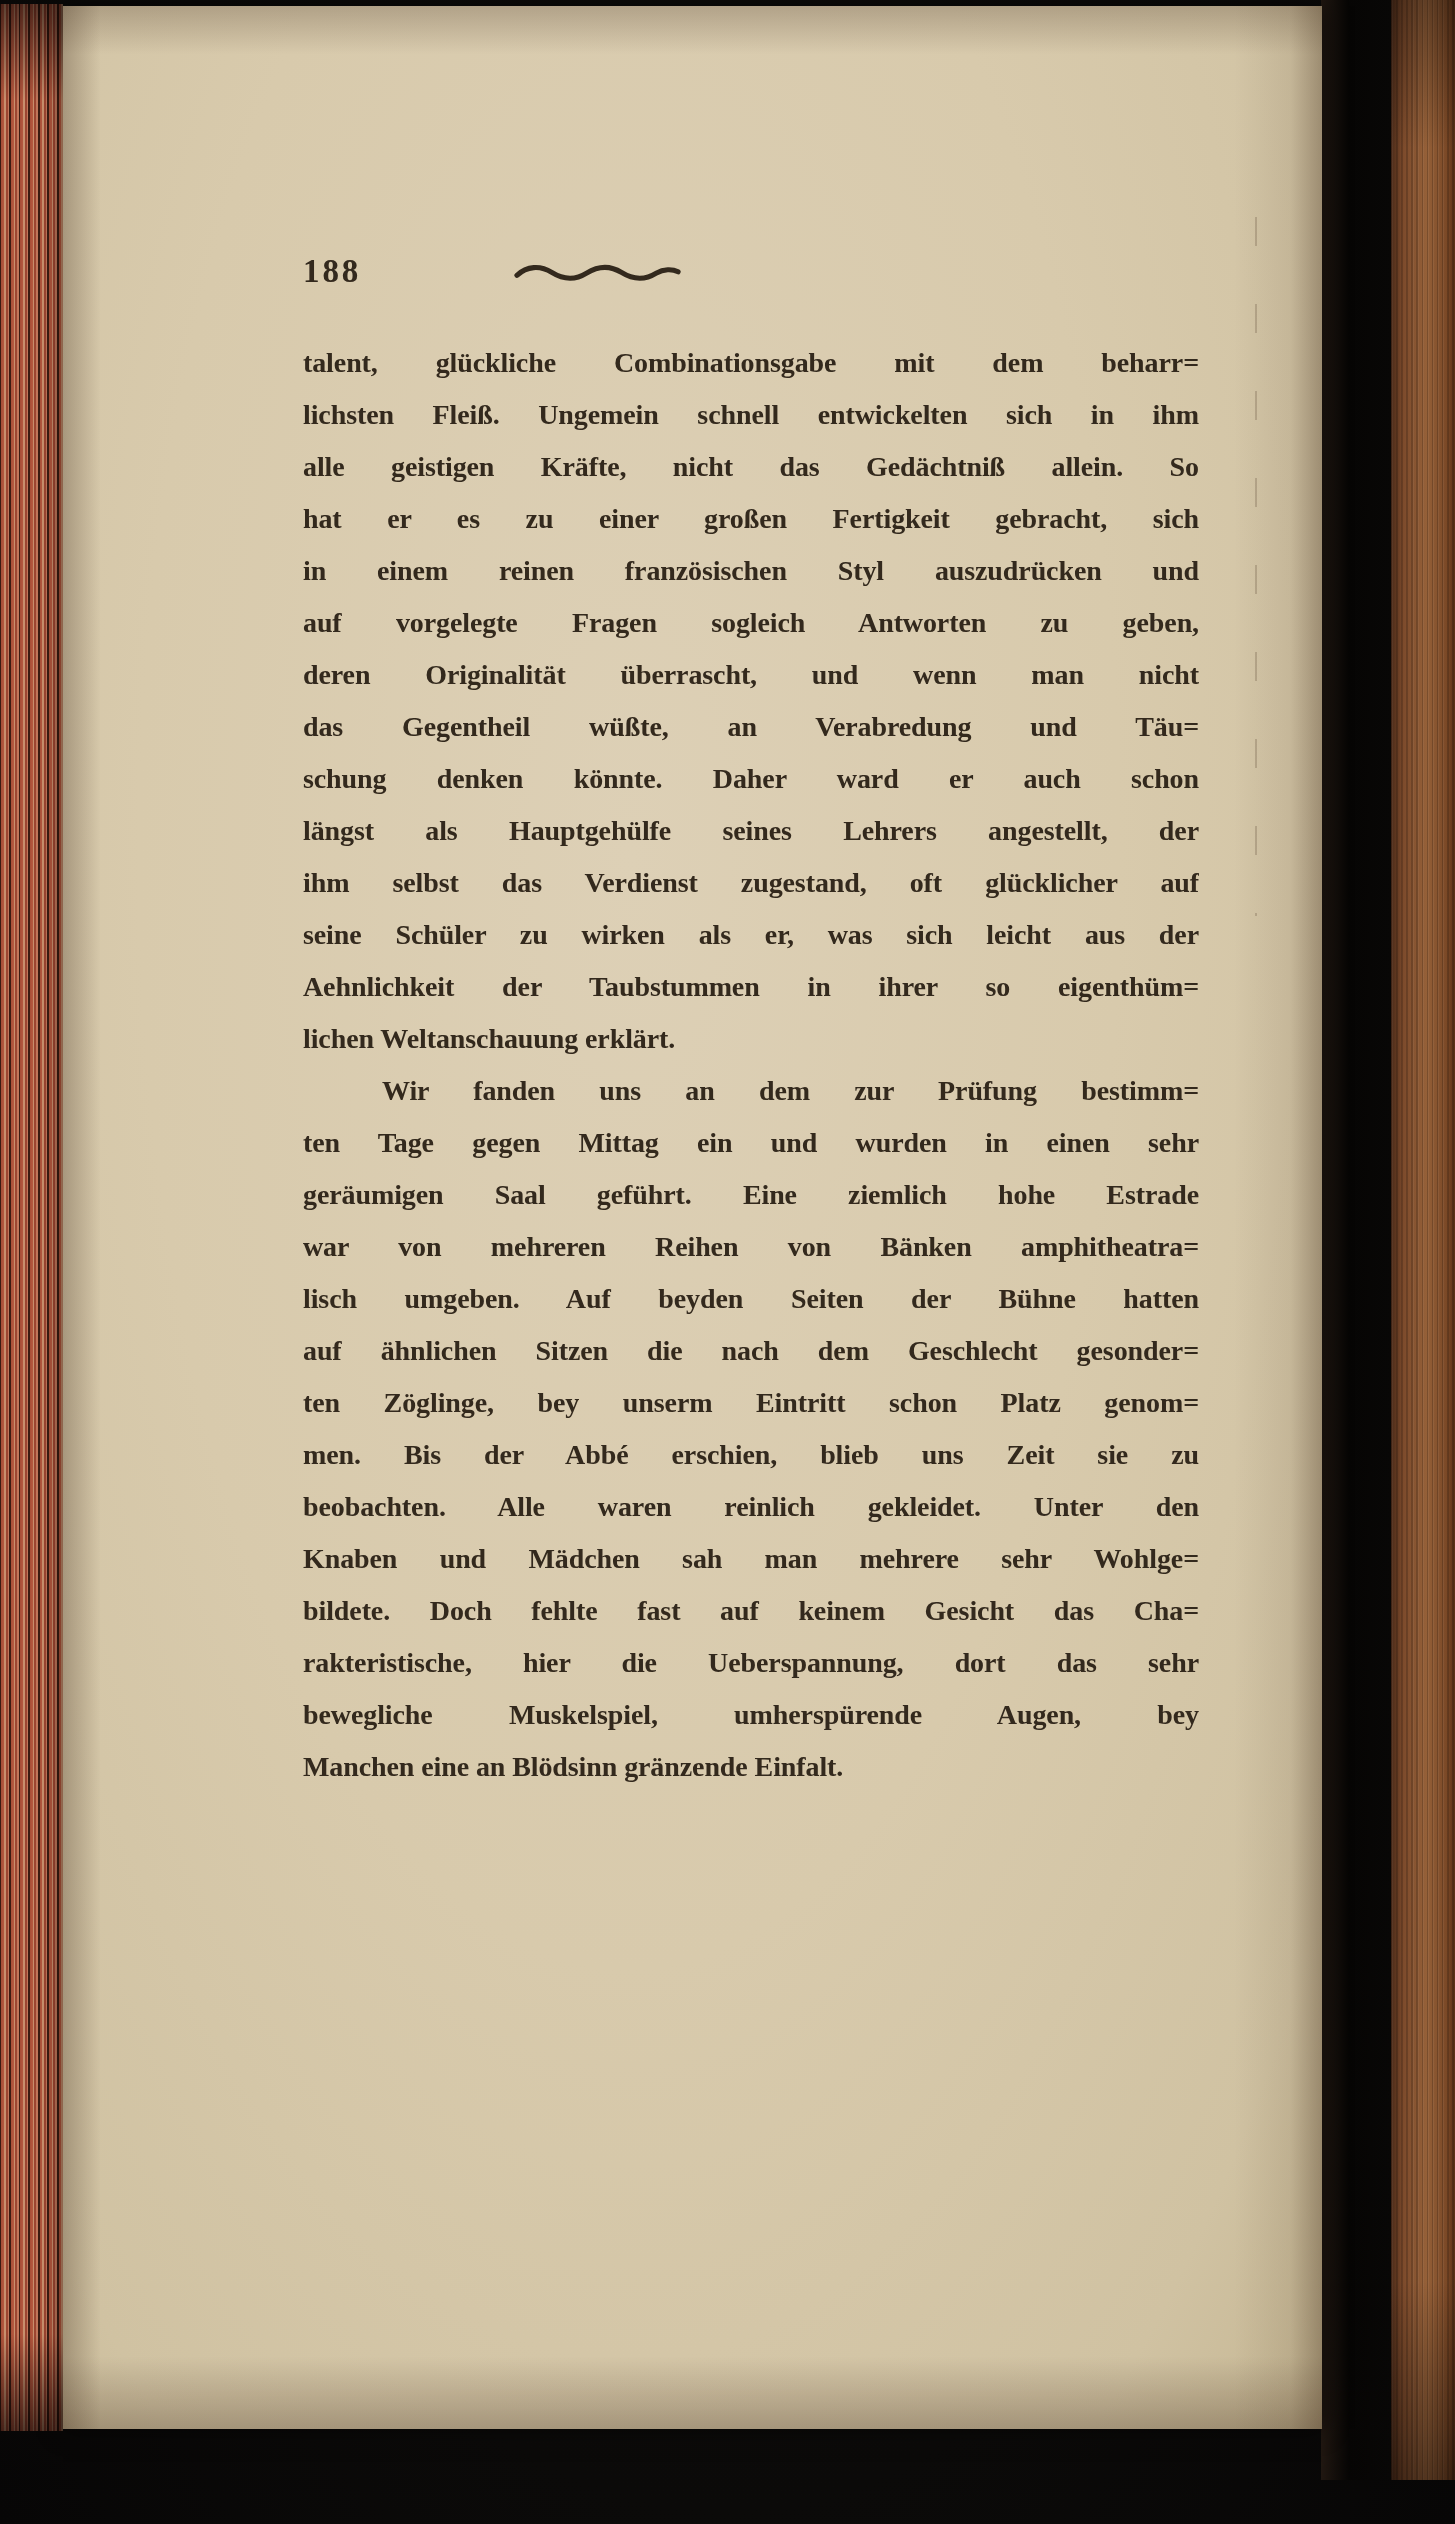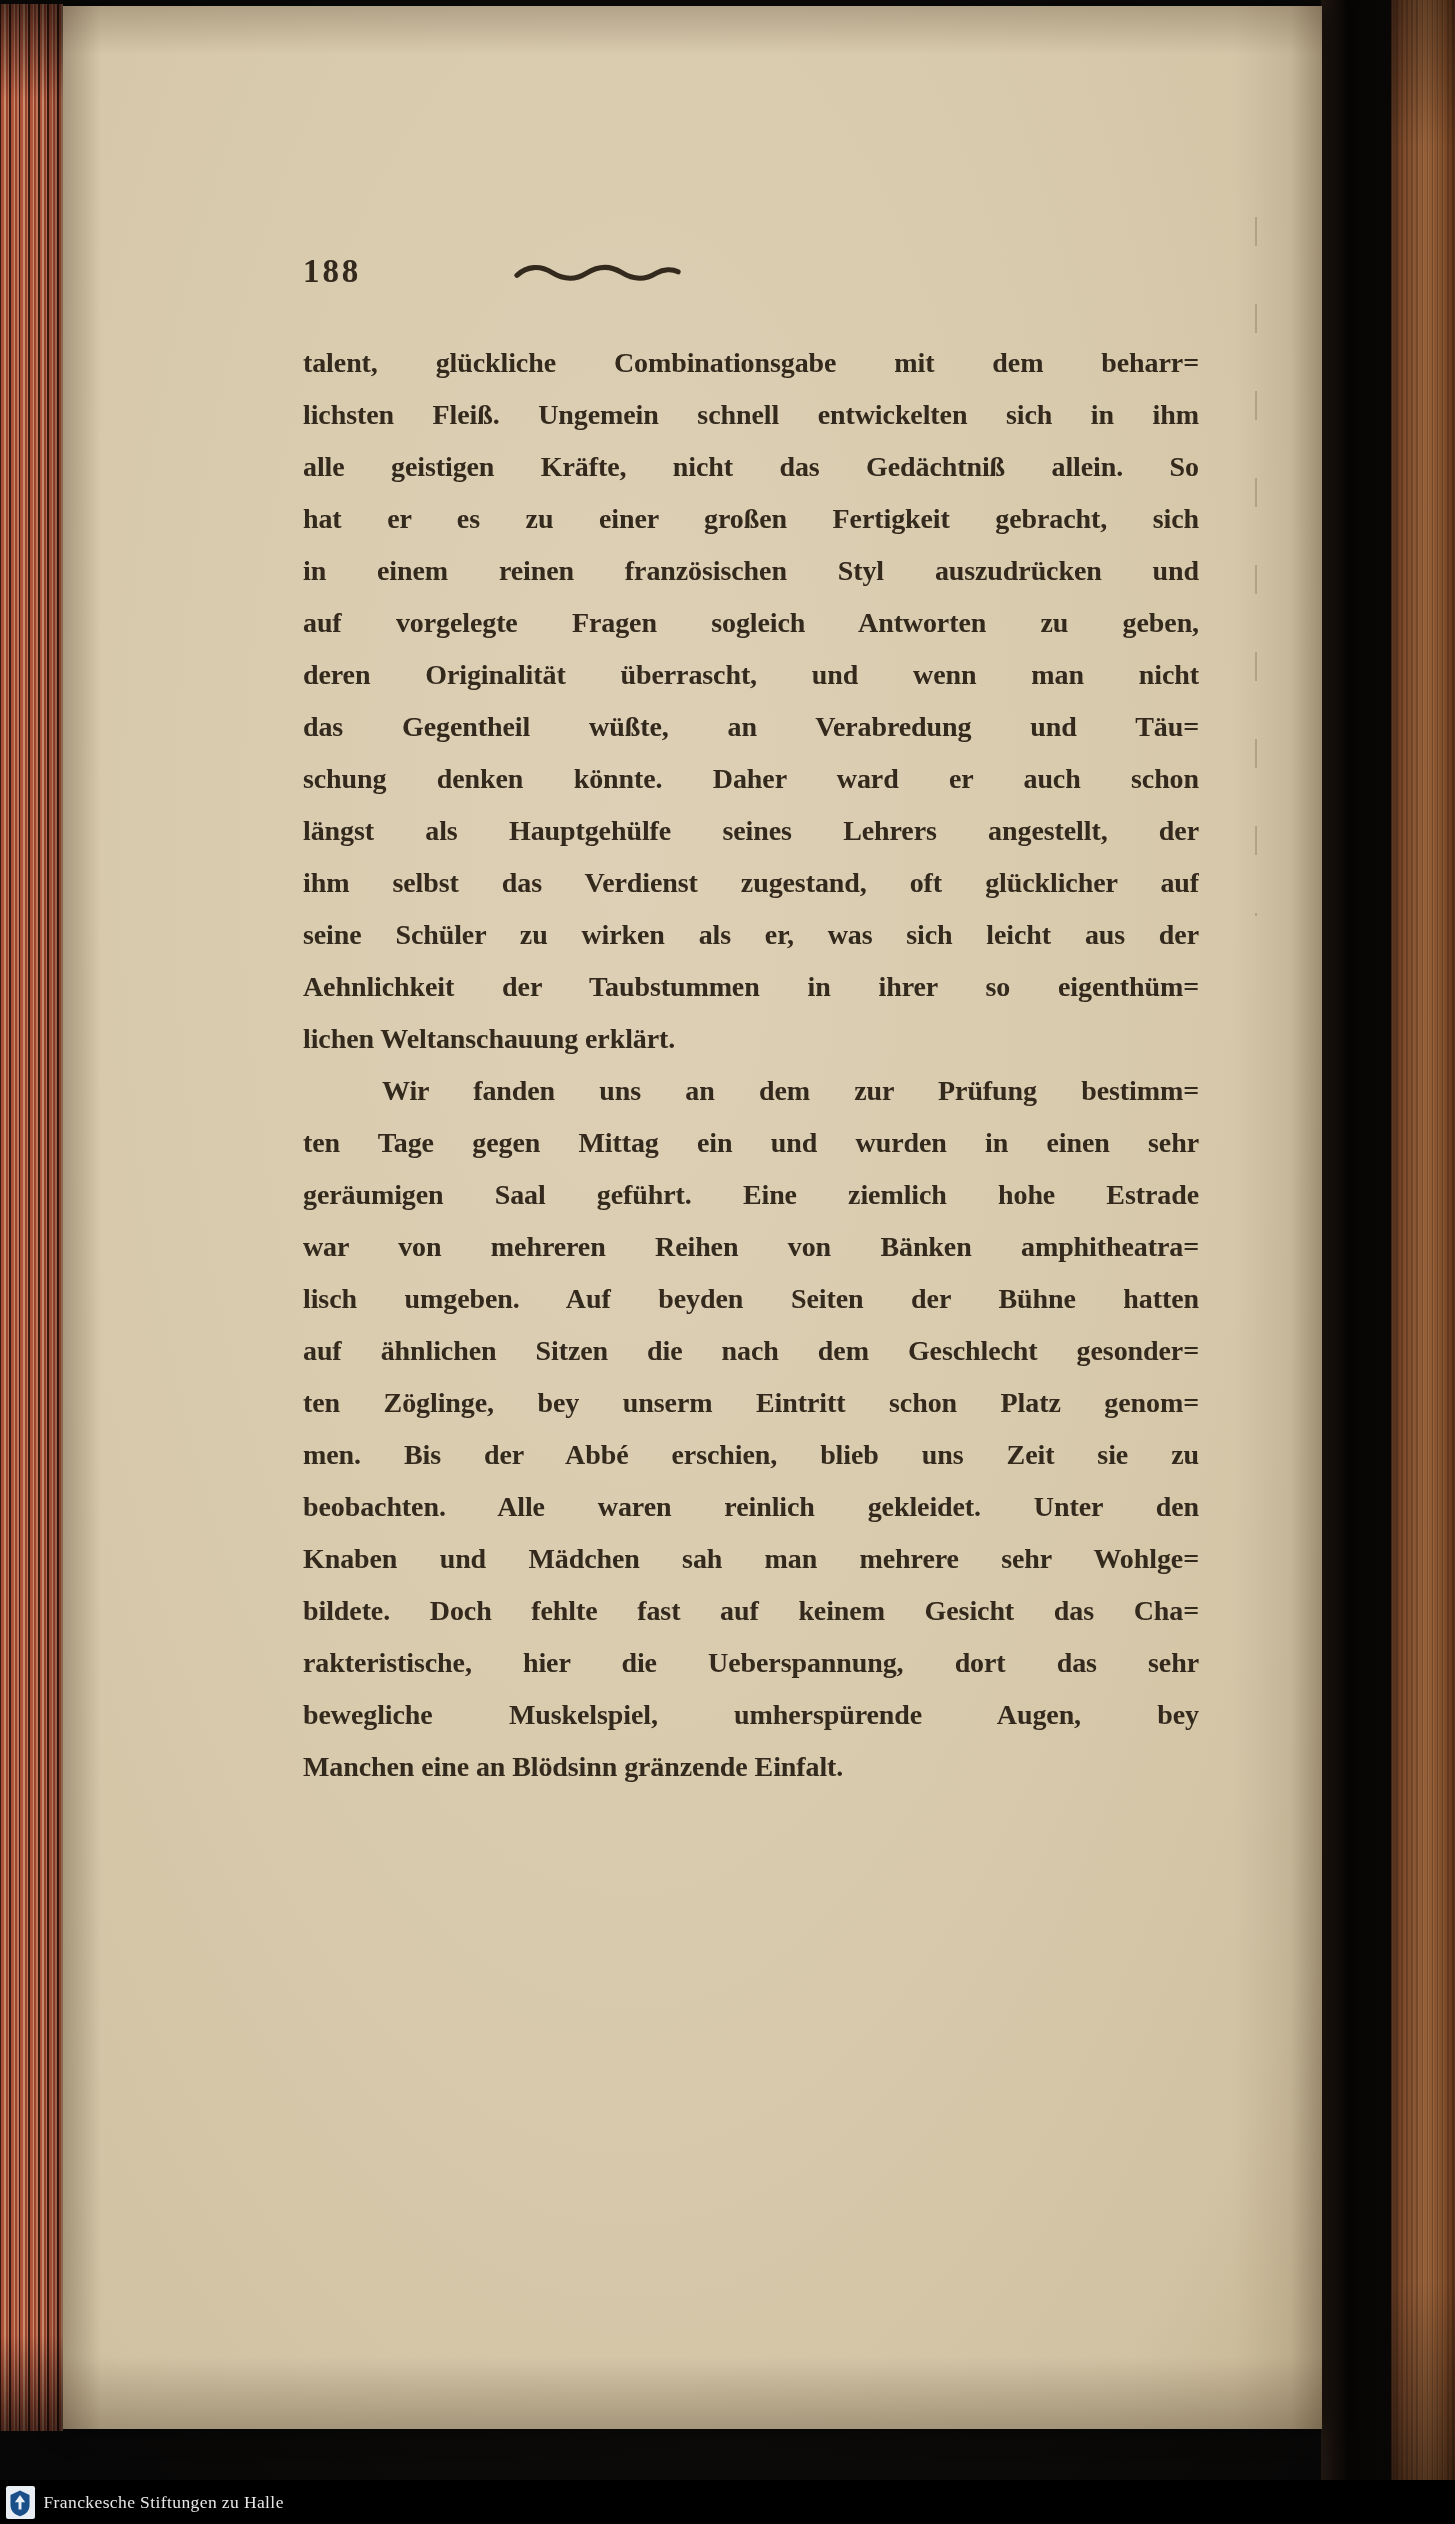--- a/index.html
+++ b/index.html
@@ -228,24 +228,15 @@
           <div class="line">rakteristische, hier die Ueberspannung, dort das sehr</div>
           <div class="line">bewegliche Muskelspiel, umherspürende Augen, bey</div>
           <div class="line last">Manchen eine an Blödsinn gränzende Einfalt.</div>
         </div>
       </div>
 
     <div class="crease"></div>
 
   </div>
 
-  <div class="footer-bar">
-    <span class="footer-logo">
-      <svg width="22" height="28" viewBox="0 0 30 38">
-        <path d="M15,2 L28,8 L28,22 C28,30 22,35 15,37 C8,35 2,30 2,22 L2,8 Z" fill="#1a4f8a"></path>
-        <path d="M15,8 L22,18 L17,18 L17,28 L13,28 L13,18 L8,18 Z" fill="#e9eef4"></path>
-      </svg>
-    </span>
-    <span class="footer-label">Franckesche Stiftungen zu Halle</span>
-  </div>
 
 </div>
 
 
 </body></html>

